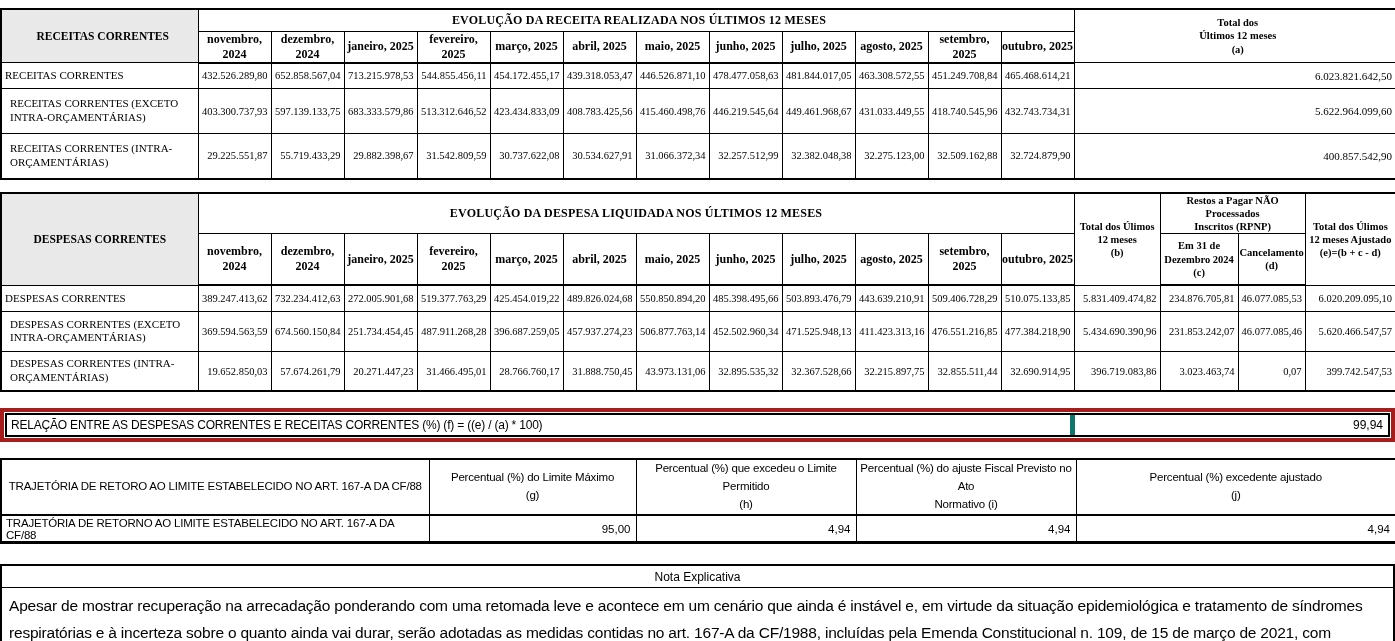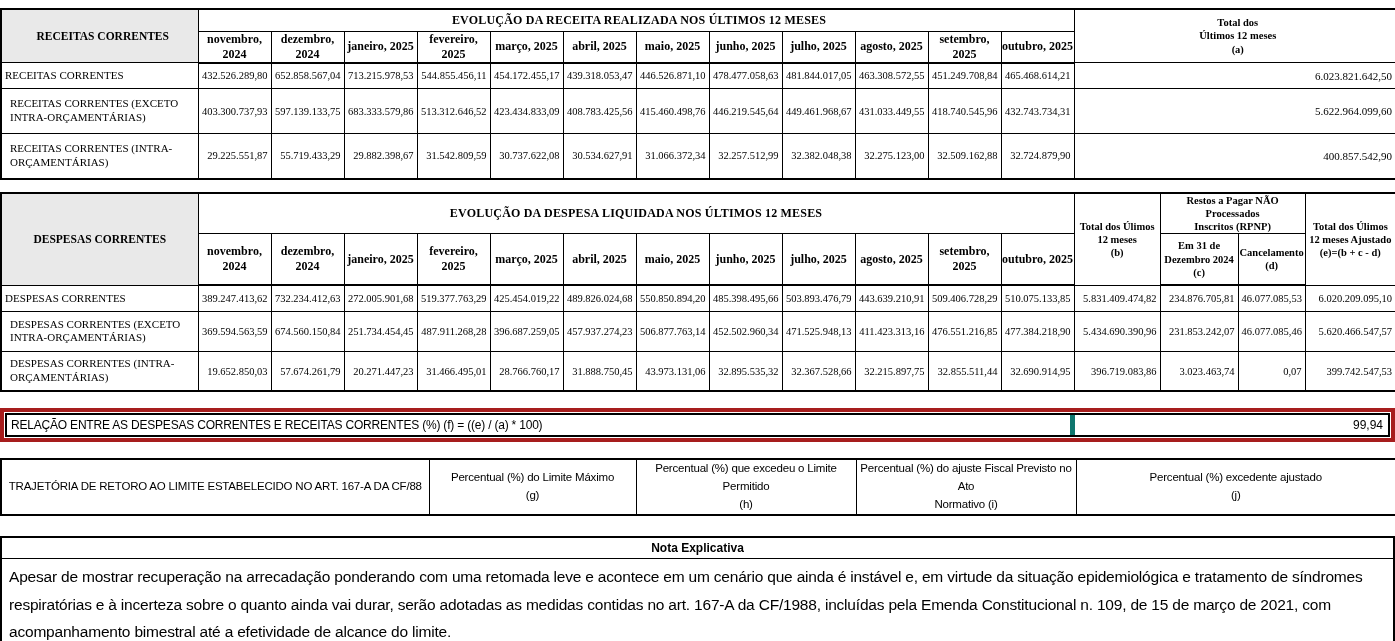--- a/index.html
+++ b/index.html
@@ -54,21 +54,21 @@
   .t-traj th { font-weight:normal; font-size:11.5px; text-align:center;
                vertical-align:middle; height:52px; line-height:1.55; letter-spacing:-.2px; }
   .t-traj .hdr-sep th { border-bottom:2px solid #000; }
   .t-traj td { height:28px; font-size:11.5px; vertical-align:middle; }
   .t-traj td.lblc { text-align:left; padding:0 4px; letter-spacing:-.2px; }
   .t-traj td.valc { text-align:right; padding:0 5px; }
   .t-traj tr.data td { border-bottom:3px solid #000; }
 
   
   .t-nota { margin-top:20px; font-family:"Liberation Sans", sans-serif; }
-  .t-nota th { font-weight:bold; font-size:12px; height:22px; text-align:center; }
+  .t-nota th { font-weight:normal; font-size:12px; height:22px; text-align:center; }
   .t-nota td { font-size:15.5px; line-height:1.78; text-align:left;
                vertical-align:top; padding:4px 7px 24px 7px; letter-spacing:-.2px; }
 </style>
 </head>
 <body>
 
 <table class="fin bordered t-receitas">
   <colgroup>
     <col style="width:197px">
     <col span="12" style="width:73px">
@@ -272,20 +272,27 @@
     <th>TRAJETÓRIA DE RETORO AO LIMITE ESTABELECIDO NO ART. 167-A DA CF/88</th>
     <th class="preline">Percentual (%) do Limite Máximo
 (g)</th>
     <th class="preline">Percentual (%) que excedeu o Limite Permitido
 (h)</th>
     <th class="preline">Percentual (%) do ajuste Fiscal Previsto no Ato
 Normativo  (i)</th>
     <th class="preline">Percentual (%) excedente ajustado
 (j)</th>
   </tr>
+  <tr class="data">
+    <td class="lblc">TRAJETÓRIA DE RETORNO AO LIMITE ESTABELECIDO NO ART. 167-A DA CF/88</td>
+    <td class="valc">95,00</td>
+    <td class="valc">4,94</td>
+    <td class="valc">4,94</td>
+    <td class="valc">4,94</td>
+  </tr>
 </tbody>
   </table>
 
 <table class="bordered t-nota">
   <tbody>
       <tr>
     <th>Nota Explicativa</th>
   </tr>
   <tr>
     <td>Apesar de mostrar recuperação na arrecadação ponderando com uma retomada leve e acontece em um cenário que ainda é instável e, em virtude da situação epidemiológica e tratamento de síndromes respiratórias e à incerteza sobre o quanto ainda vai durar, serão adotadas as medidas contidas no art. 167-A da CF/1988, incluídas pela Emenda Constitucional n. 109, de 15 de março de 2021, com acompanhamento bimestral até a efetividade de alcance do limite.</td>

